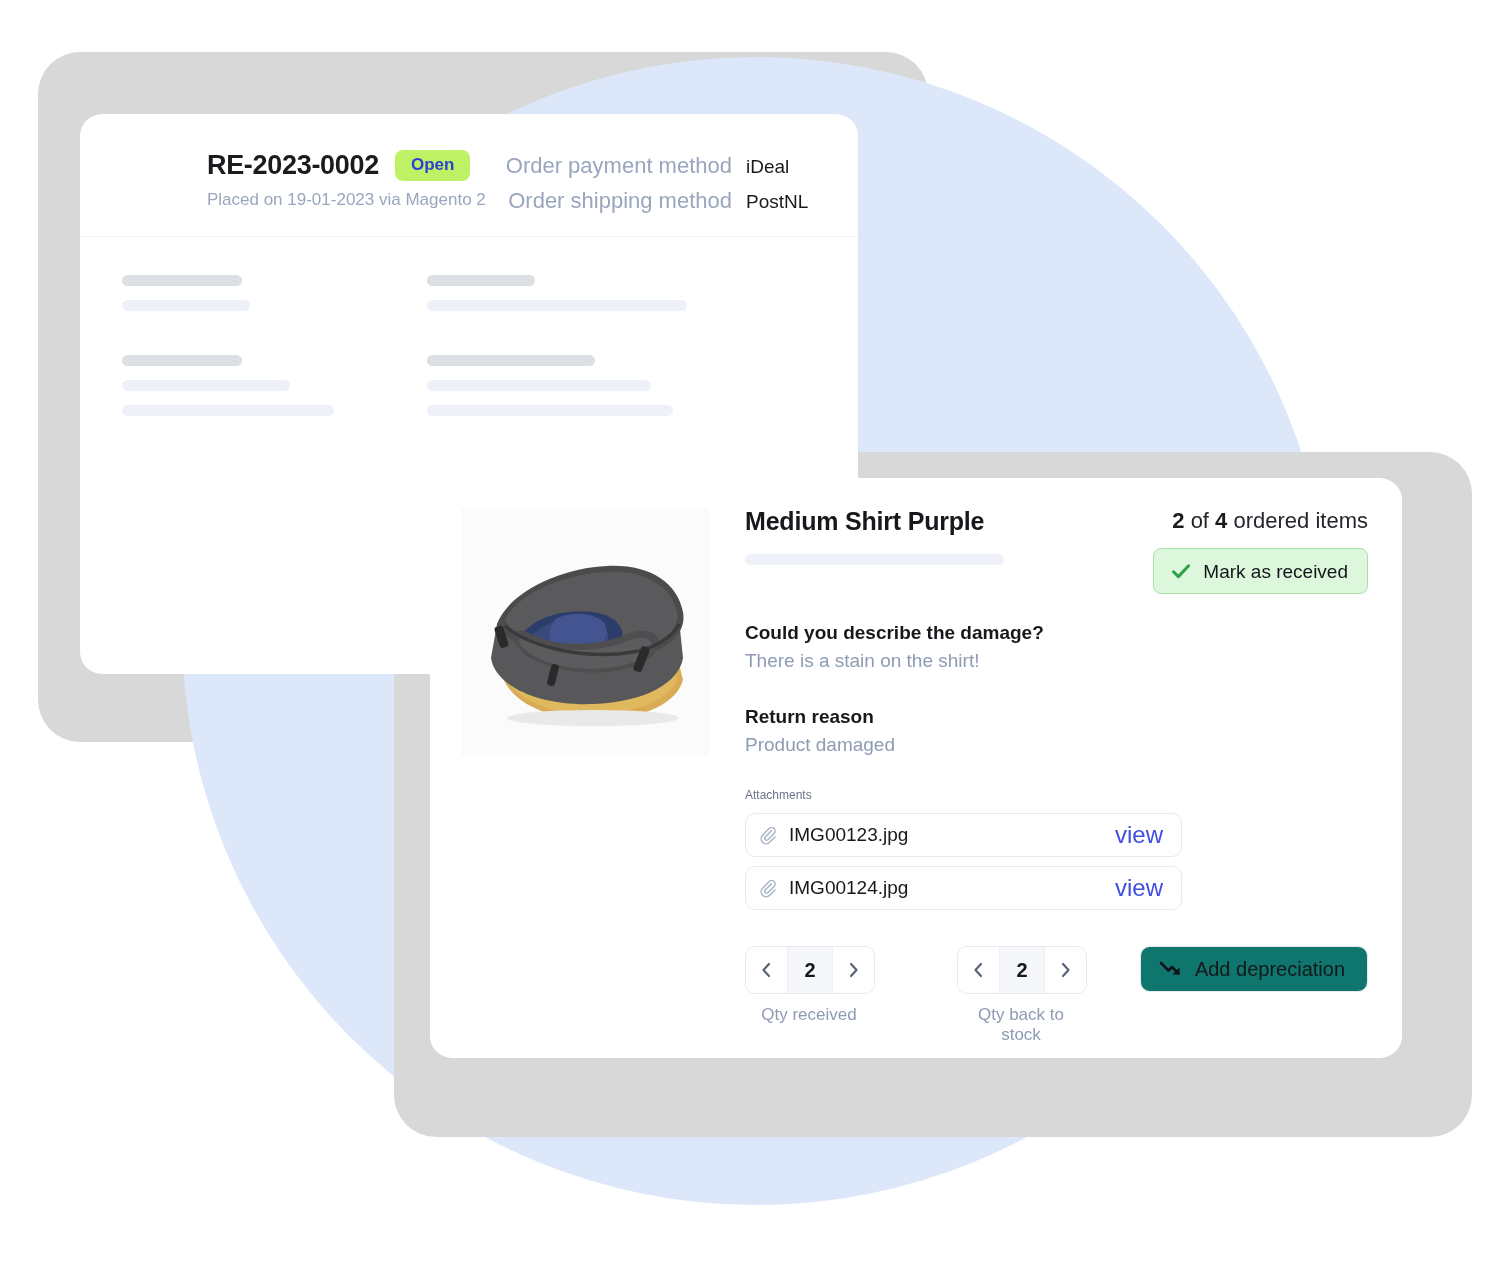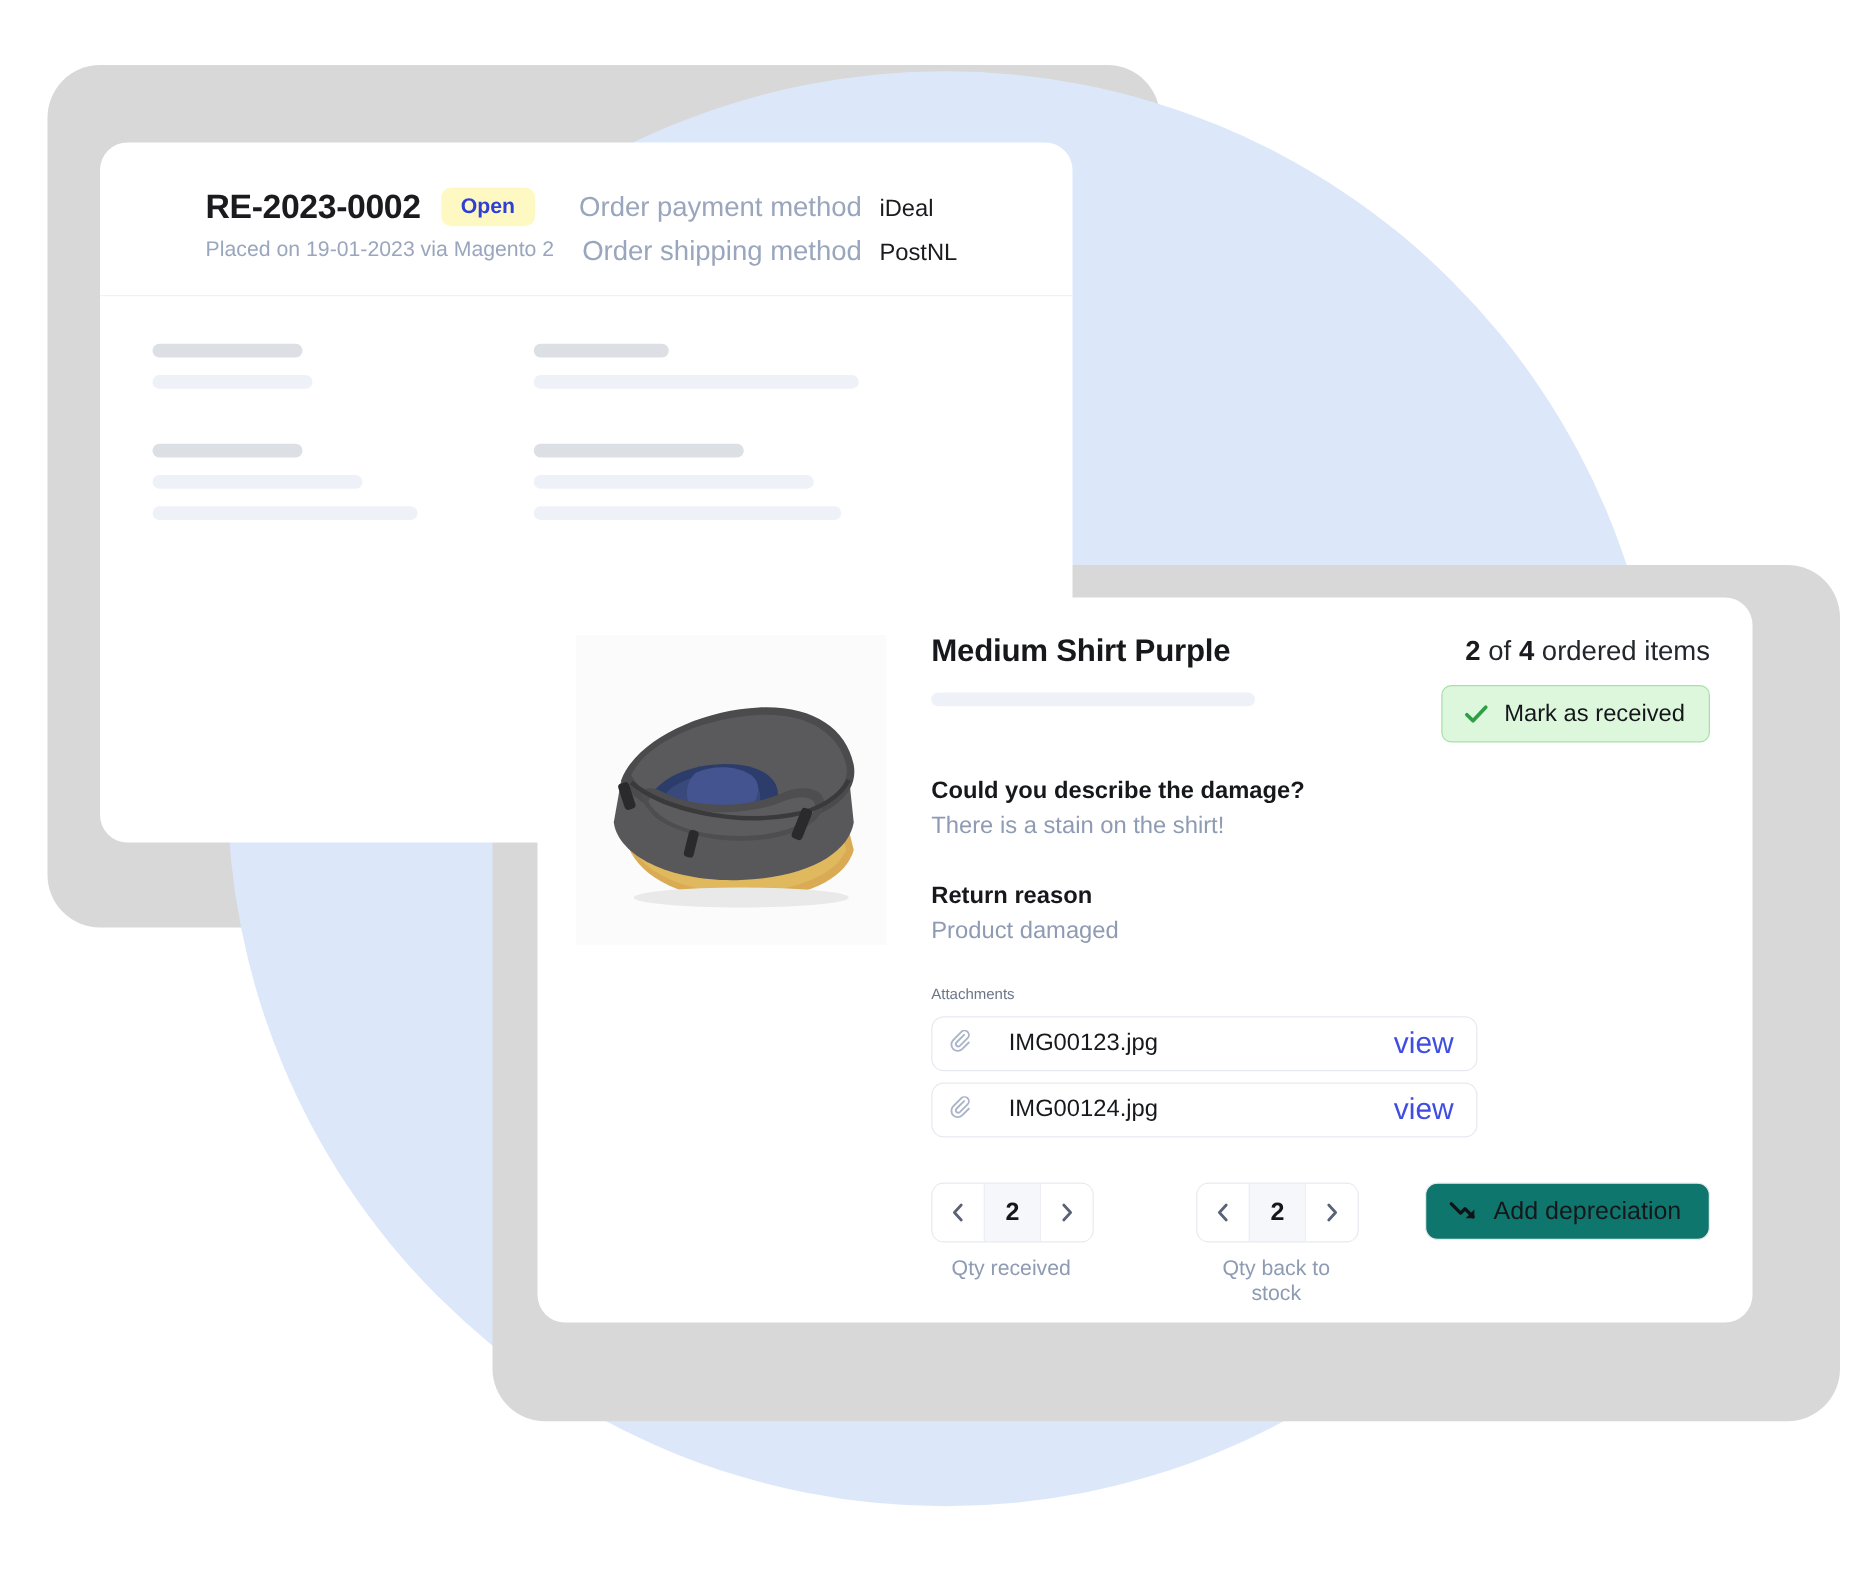--- a/index.html
+++ b/index.html
@@ -58,36 +58,36 @@
     height: 560px;
     background: #ffffff;
     border-radius: 22px;
     overflow: hidden;
   }
   .card-return-header {
     padding: 36px 42px 22px 42px;
     border-bottom: 1px solid #eef1f6;
     display: flex;
     align-items: flex-start;
-    justify-content: center;
+    justify-content: flex-end;
   }
   .return-head-left { display: block; }
   .return-id-row {
     display: flex;
     align-items: center;
     gap: 16px;
   }
   .return-id {
     font-size: 27px;
     font-weight: 700;
     color: #1b1b1f;
     letter-spacing: -0.3px;
   }
   .status-pill {
-    background: #fef9c3;
+    background: #bef264;
     color: #2f3fd6;
     font-size: 17px;
     font-weight: 700;
     padding: 6px 16px;
     border-radius: 8px;
     line-height: 1.1;
   }
   .return-sub {
     margin-top: 9px;
     font-size: 17px;
@@ -248,22 +248,22 @@
     height: 44px;
     padding: 0 18px 0 14px;
     margin-bottom: 9px;
     width: 437px;
     box-sizing: border-box;
     background: #fff;
     cursor: pointer;
   }
   .attach-left {
     display: flex;
-    align-items: flex-start;
-    gap: 28px;
+    align-items: flex-end;
+    gap: 10px;
   }
   .attach-name {
     font-size: 19px;
     color: #16181c;
   }
   .view-link {
     font-size: 24px;
     color: #3f4ee0;
     cursor: pointer;
   }

